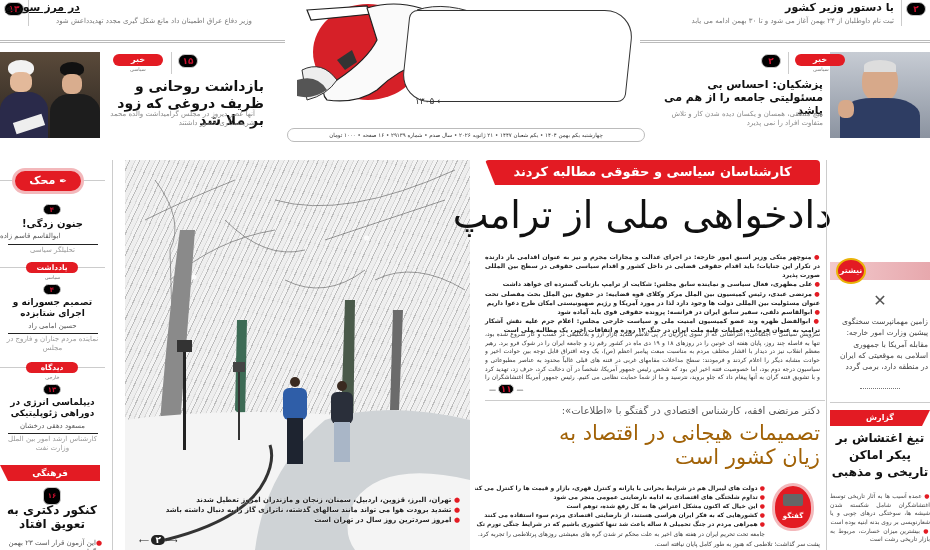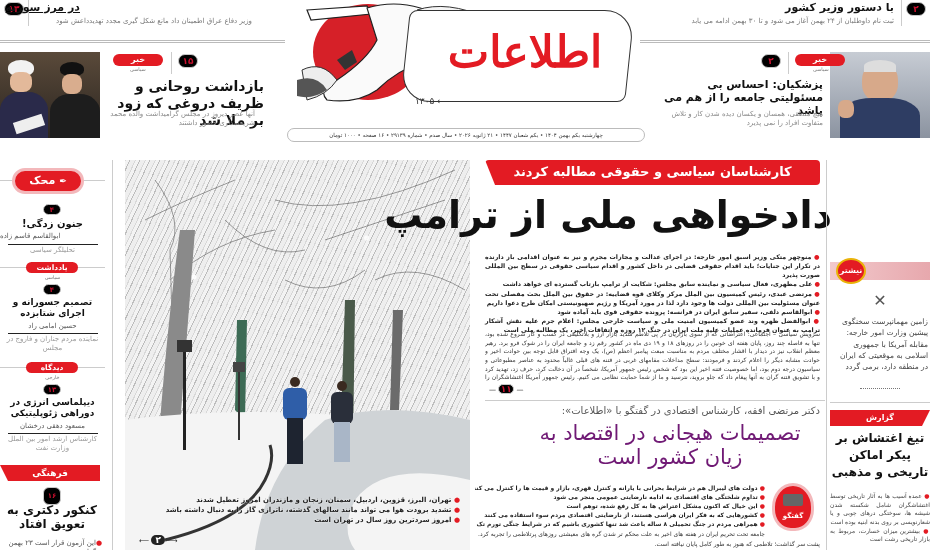--- a/index.html
+++ b/index.html
@@ -61,21 +61,20 @@
     <svg width="200" height="110" viewBox="0 0 200 110">
       <path d="M10 10 L70 6 L74 14 L14 20 Z" fill="#fff" stroke="#222" stroke-width="1.2"></path>
       <path d="M70 8 Q110 -4 150 20 Q160 40 130 60 Q100 70 80 90 Q60 104 30 100 Q20 90 40 80 Q70 60 80 40 Z" fill="#fafafa" stroke="#222" stroke-width="1.2"></path>
       <path d="M120 10 Q150 0 190 18 Q170 22 150 32 Z" fill="#f5f5f5" stroke="#333" stroke-width="1"></path>
       <path d="M5 70 Q25 60 40 80 Q30 95 10 100 Z" fill="#eee" stroke="#333" stroke-width="1"></path>
       <path d="M40 60 L55 50 L60 62 L48 70 Z" fill="#333"></path>
       <path d="M0 80 Q20 74 30 90 Q15 100 0 96 Z" fill="#555"></path>
     </svg>
   </div>
   <div class="abs" style="left:120px;top:10px;width:225px;height:92px;border:1.5px solid #333;border-radius:8px 30px 8px 30px;background:#fff;transform:skewX(-6deg)"></div>
-  <div class="abs" style="left:150px;top:30px;width:180px;font-family:'DejaVu Serif',serif;font-size:44px;font-weight:bold;color:#e31b23;text-align:center;line-height:1">اطلاعات</div>
   <div class="abs" style="left:130px;top:96px;font-size:9px;color:#333;direction:ltr">
     <span>۱۳۰۵</span> <span>⟵</span>
   </div>
   <div class="abs" style="left:2px;top:128px;width:358px;height:14px;border:1px solid #bbb;border-radius:8px;font-size:5.5px;text-align:center;line-height:12px;color:#333;white-space:nowrap;overflow:hidden">چهارشنبه یکم بهمن ۱۴۰۴ • یکم شعبان ۱۴۴۷ • ۲۱ ژانویه ۲۰۲۶ • سال صدم • شماره ۲۹۱۳۹ • ۱۶ صفحه • ۱۰۰۰ تومان</div>
 </div>
 
 <div class="abs" style="left:645px;top:46px;width:285px;height:92px;">
   <div class="abs" style="right:0;top:6px;width:100px;height:86px;background:linear-gradient(180deg,#c7ccd4,#8b93a0);overflow:hidden">
     <div class="abs" style="left:32px;top:10px;width:36px;height:40px;border-radius:45%;background:#d7a98a"></div>
     <div class="abs" style="left:34px;top:8px;width:32px;height:12px;border-radius:50% 50% 0 0;background:#ddd"></div>
@@ -175,40 +174,40 @@
   </div>
   <div class="abs" style="left:14px;top:375px;font-size:7px;direction:ltr;color:#222">
     <span>⟵</span>
     <span class="num-circle" style="display:inline-flex;width:14px;height:10px;border-radius:5px;background:#222;color:#fff;border:none">۲</span>
     <span>⟶</span>
   </div>
 </div>
 
 <div class="abs" style="left:485px;top:160px;width:335px;height:235px">
   <div class="abs" style="left:0;top:0;width:335px;height:25px;background:#e31b23;color:#fff;font-size:13px;font-weight:bold;text-align:center;line-height:24px;border-radius:4px;clip-path:polygon(0 0,100% 0,100% 100%,3% 100%)">کارشناسان سیاسی و حقوقی مطالبه کردند</div>
-  <div class="abs" style="right:-12px;top:33px;font-size:38px;font-weight:bold;white-space:nowrap;color:#111;line-height:1.2">دادخواهی ملی از ترامپ</div>
+  <div class="abs" style="right:-12px;top:33px;font-size:38px;font-weight:normal;white-space:nowrap;color:#111;line-height:1.2">دادخواهی ملی از ترامپ</div>
   <div class="abs" style="left:0;top:92px;width:335px;font-size:6.3px;font-weight:bold;line-height:1.45;color:#222;text-align:justify">
     <div><span class="dot">● </span><span>منوچهر متکی وزیر اسبق امور خارجه: در اجرای عدالت و مجازات مجرم و نیز به عنوان اقدامی باز دارنده در تکرار این جنایات؛ باید اقدام حقوقی قضایی در داخل کشور و اقدام سیاسی حقوقی در سطح بین المللی صورت پذیرد</span></div>
     <div><span class="dot">● </span><span>علی مطهری، فعال سیاسی و نماینده سابق مجلس: شکایت از ترامپ بازتاب گسترده ای خواهد داشت</span></div>
     <div><span class="dot">● </span><span>مرتضی عبدی، رئیس کمیسیون بین الملل مرکز وکلای قوه قضاییه: در حقوق بین الملل بحث مفصلی تحت عنوان مسئولیت بین المللی دولت ها وجود دارد لذا در مورد آمریکا و رژیم صهیونیستی امکان طرح دعوا داریم</span></div>
     <div><span class="dot">● </span><span>ابوالقاسم دلفی، سفیر سابق ایران در فرانسه: پرونده حقوقی قوی باید آماده شود</span></div>
     <div><span class="dot">● </span><span>ابوالفضل ظهره وند عضو کمیسیون امنیت ملی و سیاست خارجی مجلس: اعلام جرم علیه نقش آشکار ترامپ به عنوان فرمانده عملیات علیه ملت ایران در جنگ ۱۲ روزه و اتفاقات اخیر، یک مطالبه ملی است</span></div>
   </div>
   <div class="abs body-txt" style="left:0;top:170px;width:335px;height:52px;overflow:hidden;font-size:6px">سرویس سیاسی – اجتماعی: اعتراضاتی که از سوی بازاریان در پی تلاطم شدید بازار ارز و بلاتکلیفی در کسب و کار شروع شده بود، تنها به فاصله چند روز، پایان هفته ای خونین را در روزهای ۱۸ و ۱۹ دی ماه در کشور رقم زد و جامعه ایران را در شوک فرو برد. رهبر معظم انقلاب نیز در دیدار با اقشار مختلف مردم به مناسبت مبعث پیامبر اعظم (ص)، یک وجه افتراق قابل توجه بین حوادث اخیر و حوادث مشابه دیگر را اعلام کردند و فرمودند: سطح مداخلات مقامهای غربی در فتنه های قبلی غالباً محدود به عناصر مطبوعاتی و سیاسیون درجه دوم بود، اما خصوصیت فتنه اخیر این بود که شخص رئیس جمهور آمریکا، شخصاً در آن دخالت کرد، حرف زد، تهدید کرد و با تشویق فتنه گران به آنها پیغام داد که جلو بروید، نترسید و ما از شما حمایت نظامی می کنیم. رئیس جمهور آمریکا اغتشاشگران را تشویق کرد و در پشت صحنه هم، آمریکا و رژیم صهیونیستی کمک هایی به آنها کردند.</div>
   <div class="abs" style="left:4px;top:224px;font-size:7px;direction:ltr">
     <span>—</span>
     <span class="num-circle" style="display:inline-flex;width:16px;height:10px;border-radius:5px">۱۱</span>
     <span>—</span>
   </div>
 </div>
 <div class="abs" style="left:485px;top:400px;width:340px;height:1px;background:#ccc"></div>
 
 <div class="abs" style="left:485px;top:405px;width:335px;height:145px">
   <div class="abs" style="right:0;top:0;font-size:10px;color:#555;white-space:nowrap">دکتر مرتضی افقه، کارشناس اقتصادی در گفتگو با «اطلاعات»:</div>
-  <div class="abs" style="right:0;top:16px;width:300px;font-size:21px;line-height:1.15;color:#701a75;text-align:center">تصمیمات هیجانی در اقتصاد به زیان کشور است</div>
+  <div class="abs" style="right:0;top:16px;width:300px;font-size:21px;line-height:1.15;color:#a16207;text-align:right">تصمیمات هیجانی در اقتصاد به زیان کشور است</div>
   <div class="abs" style="right:6px;top:78px;width:42px;height:48px;border-radius:50% 50% 45% 45%;background:#e31b23;border:3px solid #f3b8bb">
     <div class="abs" style="left:8px;top:8px;width:20px;height:12px;background:#666;border-radius:2px"></div>
     <div class="abs" style="left:0;top:26px;width:36px;text-align:center;color:#fff;font-size:7px;font-weight:bold">گفتگو</div>
   </div>
   <div class="abs" style="right:55px;top:78px;width:290px;font-size:6px;font-weight:bold;line-height:1.5;color:#222">
     <div class="bullet-line"><span class="dot">● </span><span>دولت های لیبرال هم در شرایط بحرانی با یارانه و کنترل قهری، بازار و قیمت ها را کنترل می کنند</span></div>
     <div class="bullet-line"><span class="dot">● </span><span>تداوم شلختگی های اقتصادی به ادامه نارضایتی عمومی منجر می شود</span></div>
     <div class="bullet-line"><span class="dot">● </span><span>این خیال که اکنون مشکل اعتراض ها به کل رفع شده، توهم است</span></div>
     <div class="bullet-line"><span class="dot">● </span><span>کشورهایی که به فکر ایران هراسی هستند، از نارضایتی اقتصادی مردم سوء استفاده می کنند</span></div>
     <div class="bullet-line"><span class="dot">● </span><span>همراهی مردم در جنگ تحمیلی ۸ ساله باعث شد تنها کشوری باشیم که در شرایط جنگی تورم تک رقمی دارد</span></div>

